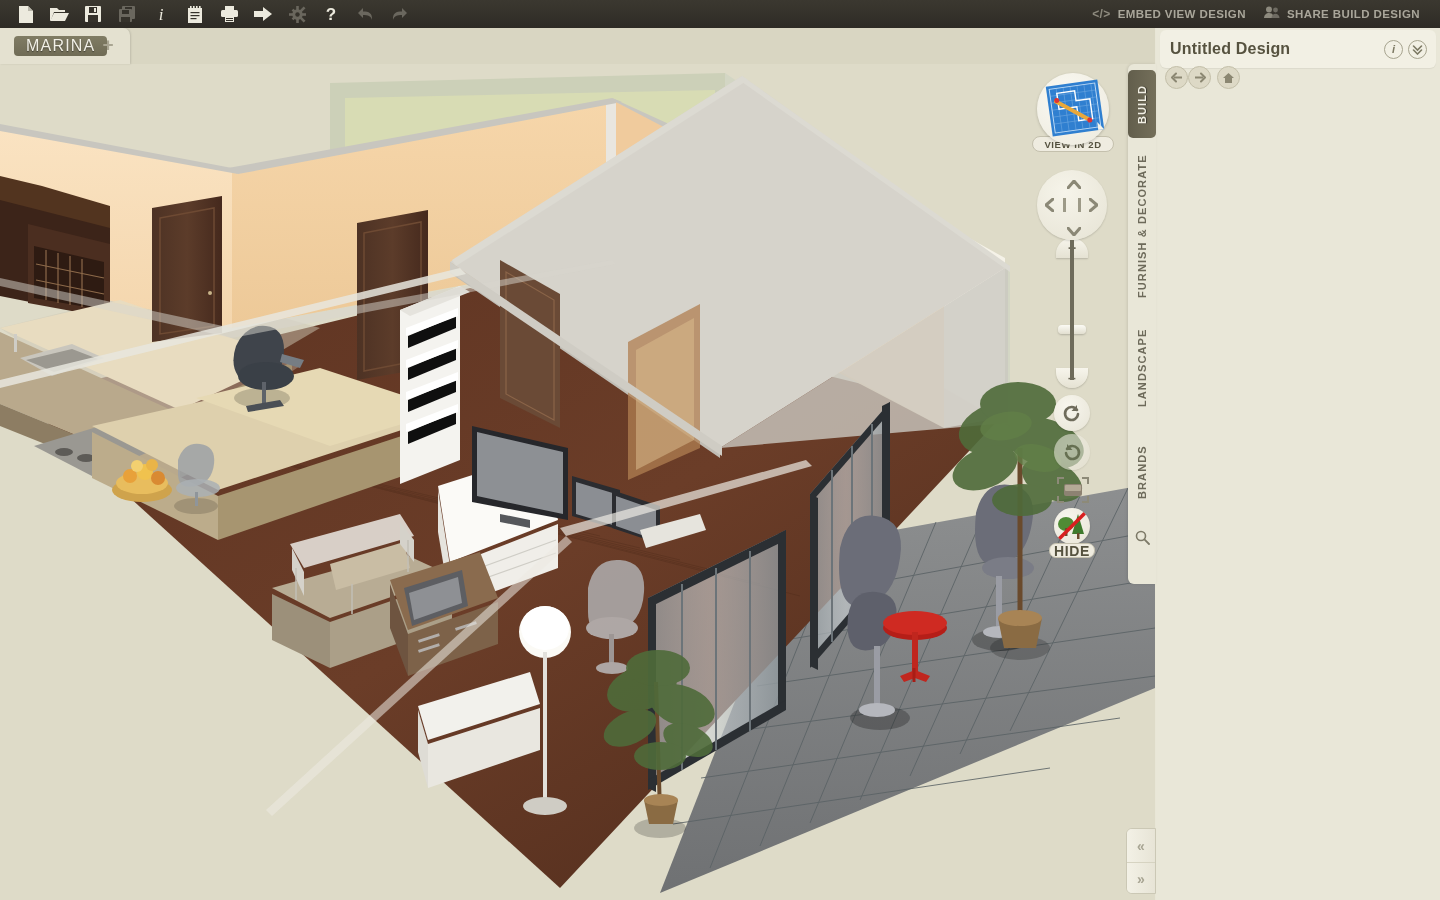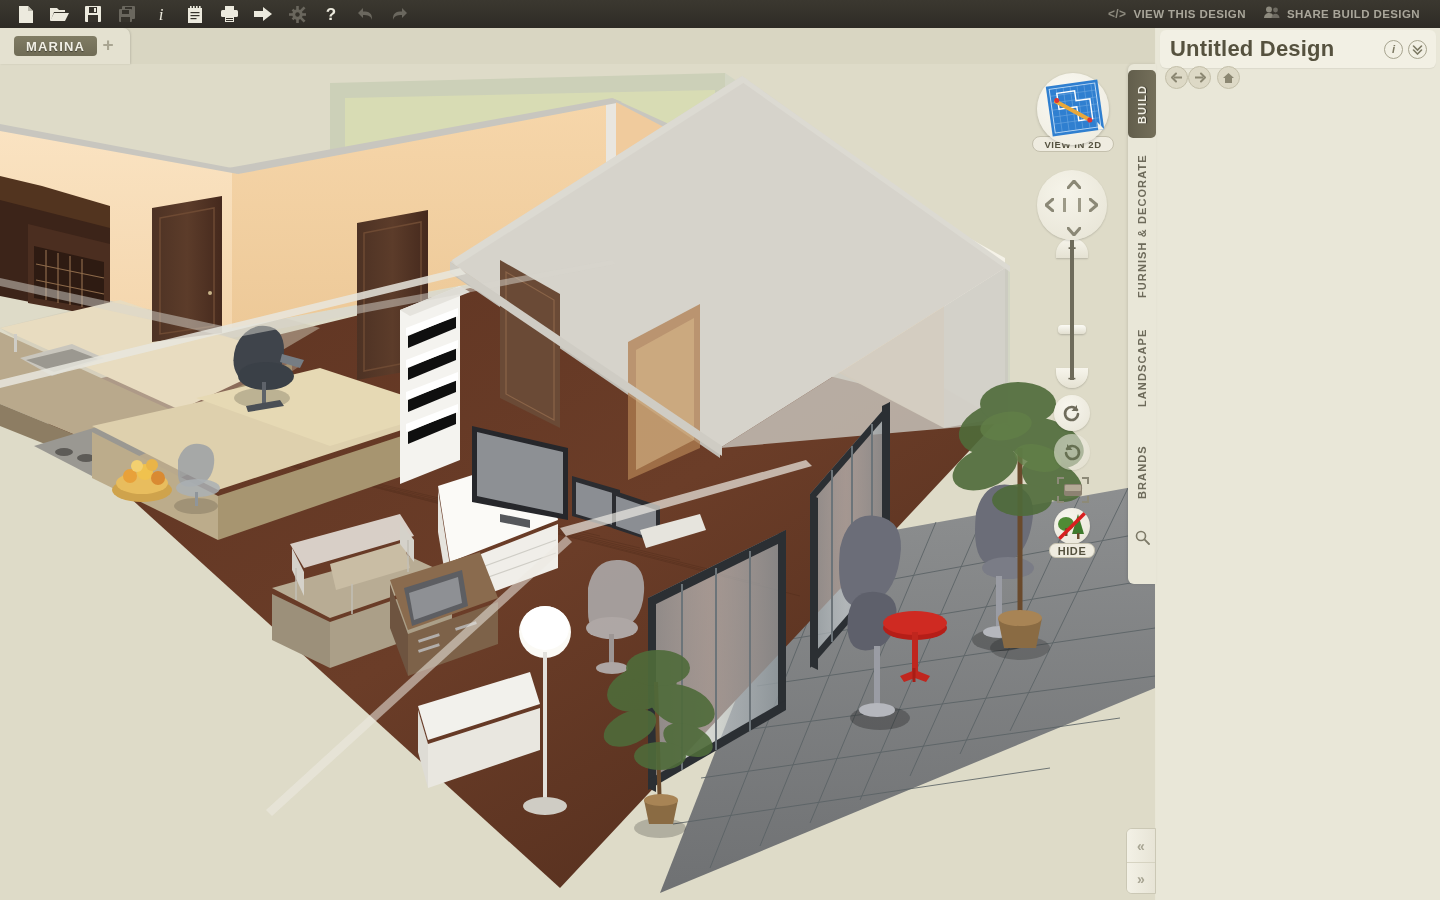--- a/index.html
+++ b/index.html
@@ -46,21 +46,21 @@
     position: absolute; left: 0; top: 0; width: 130px; height: 36px;
     background: #e4e1d0;
     border-top-right-radius: 7px;
     box-shadow: 1px 0 2px rgba(0,0,0,.12);
   }
   .tab-doc {
     position: absolute; left: 14px; top: 8px;
     height: 20px; min-width: 78px; padding: 0 12px;
     background: linear-gradient(to bottom, #807c64, #6f6b55);
     border-radius: 4px;
-    color: #f2f0e6; font-size: 13px; font-weight: bold; letter-spacing: 1.2px;
+    color: #f2f0e6; font-size: 16px; font-weight: normal; letter-spacing: 1.2px;
     display: flex; align-items: center; justify-content: center;
     text-shadow: 0 1px 1px rgba(0,0,0,.45);
     cursor: pointer;
   }
   .tab-add {
     position: absolute; left: 98px; top: 8px; width: 20px; height: 20px;
     color: #a9a592; font-size: 19px; line-height: 18px; text-align: center;
     font-weight: bold; cursor: pointer;
   }
 
@@ -166,21 +166,21 @@
   }
   .hidebtn {
     position: absolute; left: 1054px; top: 480px; width: 36px; height: 36px;
     border-radius: 50%;
     background: radial-gradient(circle at 38% 32%, #f8f6ee, #e7e4d6);
     box-shadow: 0 1px 2px rgba(0,0,0,.16); cursor: pointer; overflow: hidden;
   }
   .hide-label {
     position: absolute; left: 1049px; top: 515px; width: 46px; height: 15px;
     background: #efece0; border: 1px solid #c4c0ad; border-radius: 7px;
-    font-size: 11px; font-weight: bold; letter-spacing: .6px; color: #55523f;
+    font-size: 14px; font-weight: bold; letter-spacing: .6px; color: #55523f;
     display: flex; align-items: center; justify-content: center; cursor: pointer;
   }
 
   
   .collapse-box {
     position: absolute; left: 1126px; top: 828px; width: 30px; height: 66px;
     background: #f1efe3; border: 1px solid #cbc8b5;
     border-radius: 6px 0 0 6px; z-index: 36; overflow: hidden;
   }
   .collapse-btn {
@@ -196,21 +196,21 @@
     background: #e9e7d8;
     z-index: 20;
   }
   .rp-title {
     position: absolute; left: 4px; top: 2px; width: 276px; height: 38px;
     background: #f2f0e4; border-radius: 6px;
     display: flex; align-items: center;
     box-shadow: 0 1px 1px rgba(0,0,0,.06);
   }
   .rp-title h1 {
-    font-size: 22px; font-weight: bold; color: #56523f; padding-left: 10px;
+    font-size: 16px; font-weight: bold; color: #56523f; padding-left: 10px;
     letter-spacing: .2px;
   }
   .rp-title-btns { margin-left: auto; display: flex; gap: 5px; padding-right: 9px; }
   .circ-btn {
     width: 19px; height: 19px; border-radius: 50%;
     border: 1.5px solid #a7a48f; color: #7c7963;
     display: flex; align-items: center; justify-content: center;
     font-size: 11px; font-weight: bold; font-style: italic; cursor: pointer;
     background: #f2f0e4;
   }
@@ -309,21 +309,21 @@
       </div>
       <div class="tb-btn dim">
         <svg width="17" height="14" viewBox="0 0 17 14">
             <path d="M11 1 L16 6 L11 11 L11 8 C6 8 3 9 2 13 C1.5 6 5 4.5 11 4.5 Z" fill="#6a675e"></path>
           </svg>
       </div>
     </div>
     <div class="tb-right">
       <div class="tb-link">
         <span class="glyph">&lt;/&gt;</span>
-        <span>VIEW THIS DESIGN</span>
+        <span>EMBED VIEW DESIGN</span>
       </div>
       <div class="tb-link">
         <span class="glyph">
           <svg width="16" height="13" viewBox="0 0 16 13">
               <circle cx="5" cy="3.5" r="3" fill="#8d8a7e"></circle>
               <path d="M0 12c0-3 2.4-5 5-5s5 2 5 5z" fill="#8d8a7e"></path>
               <circle cx="11.5" cy="4" r="2.4" fill="#6e6b62"></circle>
               <path d="M7.5 12c0-2.5 1.9-4.2 4-4.2s4 1.7 4 4.2z" fill="#6e6b62"></path>
             </svg>
         </span>

